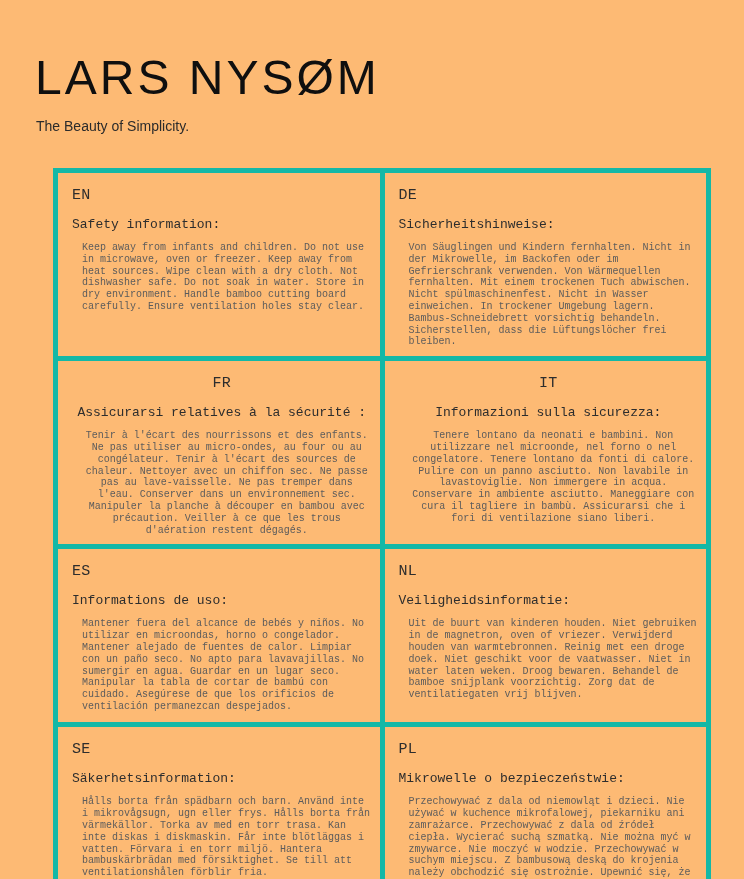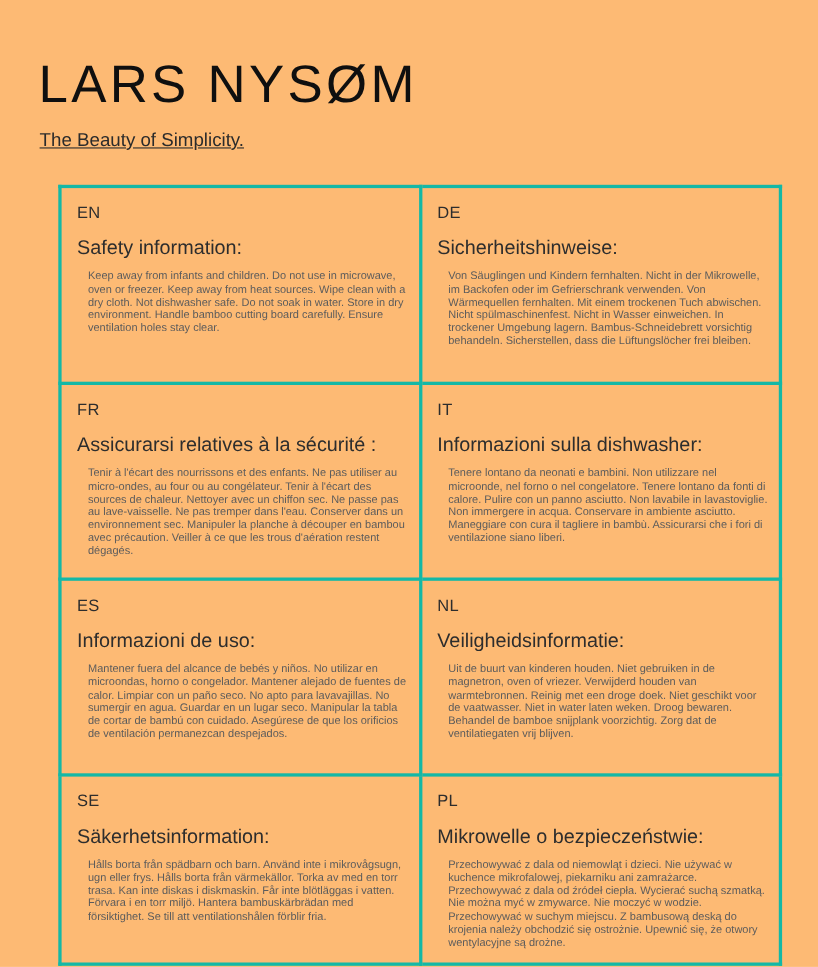--- a/index.html
+++ b/index.html
@@ -22,53 +22,53 @@
     font-size: 48px;
     font-weight: 400;
     letter-spacing: 3px;
     color: #0f0f0f;
     white-space: nowrap;
   }
   .tagline {
     position: absolute;
     left: 36px;
     top: 118px;
-    font-size: 17px;
+    font-size: 14px;
     font-weight: 400;
     color: #2b2b2b;
-    text-decoration: underline;
   }
   table.safety-table {
     position: absolute;
     left: 53px;
     top: 168px;
     width: 658px;
     height: 707px;
     border-collapse: collapse;
     table-layout: fixed;
   }
   table.safety-table td {
-    border: 3px solid #14b8a6;
+    border: 5px solid #14b8a6;
     vertical-align: top;
     padding: 12px 8px 8px 14px;
     width: 50%;
     overflow: hidden;
+    font-family: Liberation Mono, monospace;
   }
   tr.r1 { height: 179px; }
-  tr.r2 { height: 178px; }
+  tr.r2 { height: 178px; text-align: center; }
   tr.r3 { height: 178px; }
   tr.r4 { height: 172px; }
   .lang {
     font-size: 15px;
     color: #2d2d2d;
     margin: 2px 0 13px 0;
     letter-spacing: 0.3px;
   }
   .heading {
-    font-size: 18px;
+    font-size: 13px;
     color: #2d2d2d;
     margin: 12px 0 10px 0;
   }
   .body {
     font-size: 10px;
     line-height: 1.18;
     color: #5c5c5c;
     margin: 0;
     padding-left: 10px;
   }
@@ -96,28 +96,28 @@
       </td>
     </tr>
     <tr class="r2">
       <td>
         <div class="lang">FR</div>
         <div class="heading">Assicurarsi relatives à la sécurité :</div>
         <p class="body">Tenir à l'écart des nourrissons et des enfants. Ne pas utiliser au micro-ondes, au four ou au congélateur.  Tenir à l'écart des sources de chaleur.  Nettoyer avec un chiffon sec. Ne passe pas au lave-vaisselle. Ne pas tremper dans l'eau. Conserver dans un environnement sec. Manipuler la planche à découper en bambou avec précaution. Veiller à ce que les trous d'aération restent dégagés.</p>
       </td>
       <td>
         <div class="lang">IT</div>
-        <div class="heading">Informazioni sulla dishwasher:</div>
+        <div class="heading">Informazioni sulla sicurezza:</div>
         <p class="body">Tenere lontano da neonati e bambini.  Non utilizzare nel microonde, nel forno o nel congelatore.  Tenere lontano da fonti di calore.  Pulire con un panno asciutto. Non lavabile in lavastoviglie.  Non immergere in acqua. Conservare in ambiente asciutto.  Maneggiare con cura il tagliere in bambù. Assicurarsi che i fori di ventilazione siano liberi.</p>
       </td>
     </tr>
     <tr class="r3">
       <td>
         <div class="lang">ES</div>
-        <div class="heading">Informazioni de uso:</div>
+        <div class="heading">Informations de uso:</div>
         <p class="body">Mantener fuera del alcance de bebés y niños.  No utilizar en microondas, horno o congelador.  Mantener alejado de fuentes de calor.  Limpiar con un paño seco. No apto para lavavajillas. No sumergir en agua. Guardar en un lugar seco. Manipular la tabla de cortar de bambú con cuidado. Asegúrese de que los orificios de ventilación permanezcan despejados.</p>
       </td>
       <td>
         <div class="lang">NL</div>
         <div class="heading">Veiligheidsinformatie:</div>
         <p class="body">Uit de buurt van kinderen houden.  Niet gebruiken in de magnetron, oven of vriezer. Verwijderd houden van warmtebronnen. Reinig met een droge doek. Niet geschikt voor de vaatwasser. Niet in water laten weken. Droog bewaren. Behandel de bamboe snijplank voorzichtig. Zorg dat de ventilatiegaten vrij blijven.</p>
       </td>
     </tr>
     <tr class="r4">
       <td>

